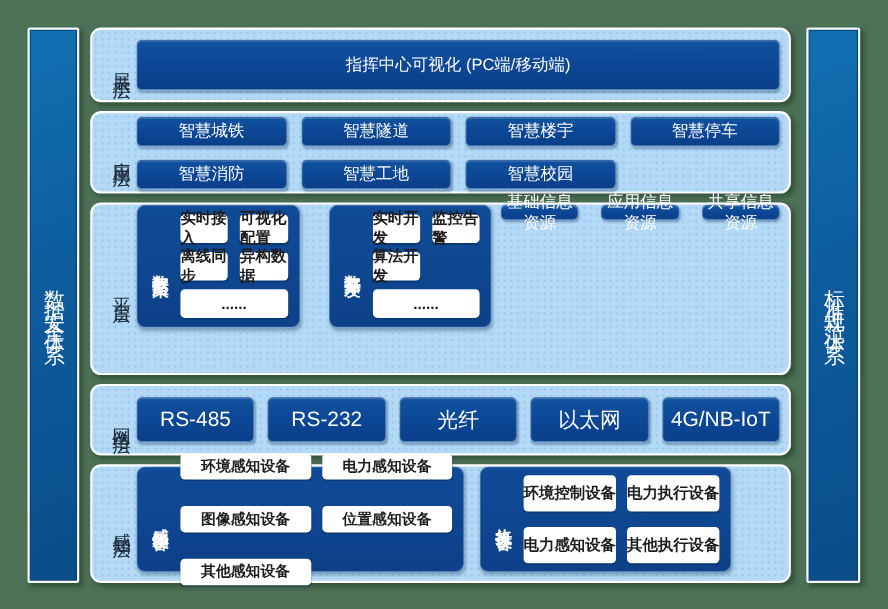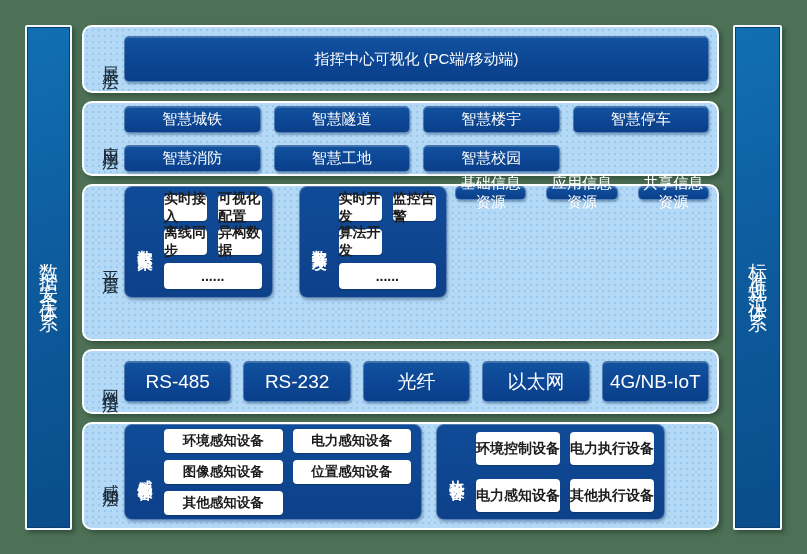--- a/index.html
+++ b/index.html
@@ -75,21 +75,21 @@
   .span2{grid-column:1 / span 2;}
   .res-row{display:flex;gap:20px;}
   .res-row .navy{flex:1;height:14px;font-size:15px;}
   
   .pf .group{height:112px;}
   .pf .group-grid{gap:8px 11px;}
   .pf .white-box{height:26px;font-size:14px;}
   
   .pc-a{width:298px;height:96px;}
   .pc-b{flex:1;height:96px;}
-  .pc-a .group-grid{gap:7px 10px;}
+  .pc-a .group-grid{gap:24px 10px;}
   .pc-a .white-box{height:24px;font-size:13.5px;}
   .pc-b .group-grid{gap:14px 10px;}
   .pc-b .white-box{height:33px;font-size:14px;}
   .gap14{gap:14px;}
   .gap26{gap:26px;}
 </style>
 </head>
 <body>
 
 <div class="canvas">

